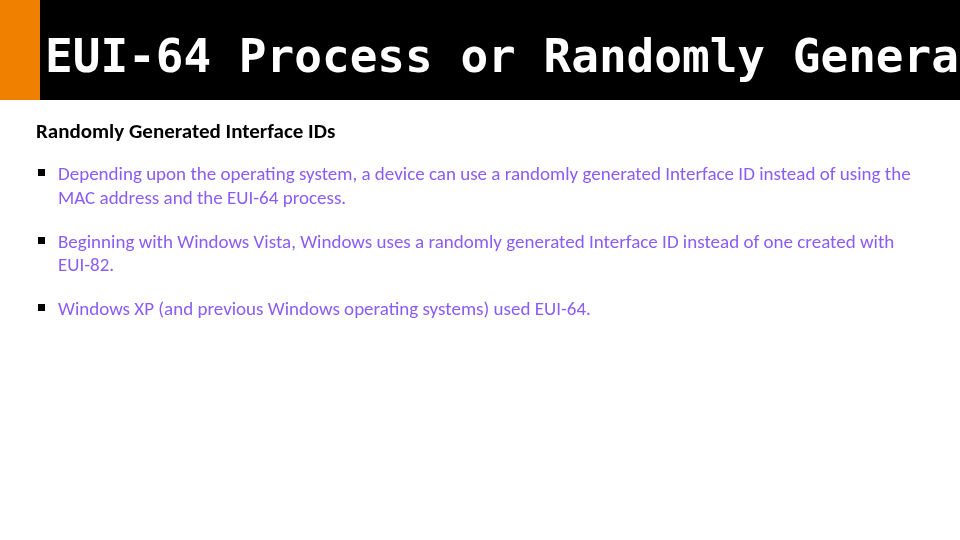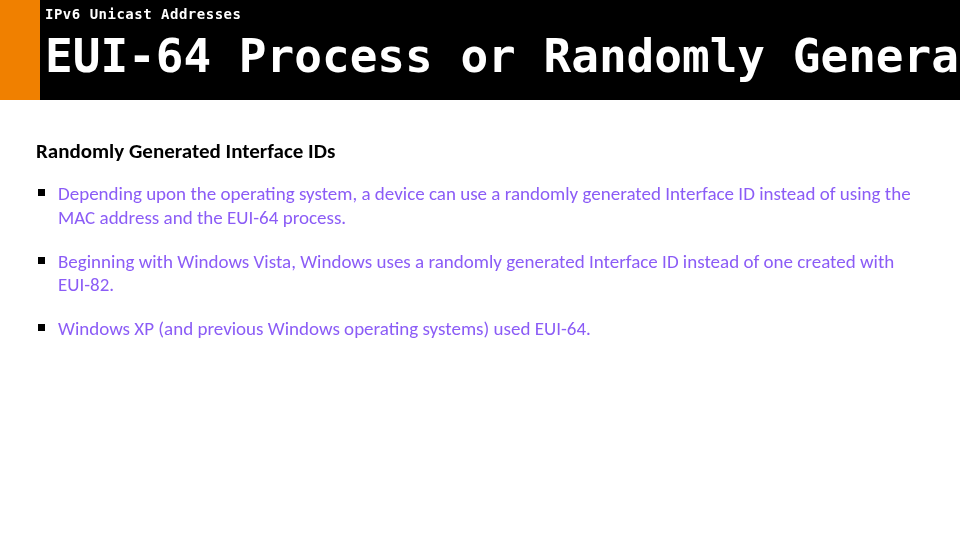--- a/index.html
+++ b/index.html
@@ -43,21 +43,20 @@
     font-family: "SimHei", "MS Gothic", "Arial Black", monospace;
     font-weight: bold;
     font-size: 46px;
     line-height: 1.4;
     color: #ffffff;
     white-space: nowrap;
     letter-spacing: 0px;
   }
   .content {
     padding: 18px 36px 0 36px;
-    margin-top: 20px;
   }
   .subheading {
     font-family: Calibri, "Segoe UI", Arial, sans-serif;
     font-weight: bold;
     font-size: 21px;
     color: #000000;
     margin: 0 0 18px 0;
   }
   ul.bullets {
     list-style: none;
@@ -81,21 +80,20 @@
     width: 7px;
     height: 7px;
     background: #000000;
   }
 </style>
 </head>
 <body>
 
 <div class="header">
   <div class="orange-block"></div>
-  <div class="pretitle">IPv6 Unicast Addresses</div>
   <div class="title">EUI-64 Process or Randomly Generated (cont.)</div>
 </div>
 
 <div class="content">
   <div class="subheading">Randomly Generated Interface IDs</div>
   <ul class="bullets">
     <li>Depending upon the operating system, a device can use a randomly generated Interface ID instead of using the MAC address and the EUI-64 process.</li>
     <li>Beginning with Windows Vista, Windows uses a randomly generated Interface ID instead of one created with EUI-82.</li>
     <li>Windows XP (and previous Windows operating systems) used EUI-64.</li>
   </ul>

